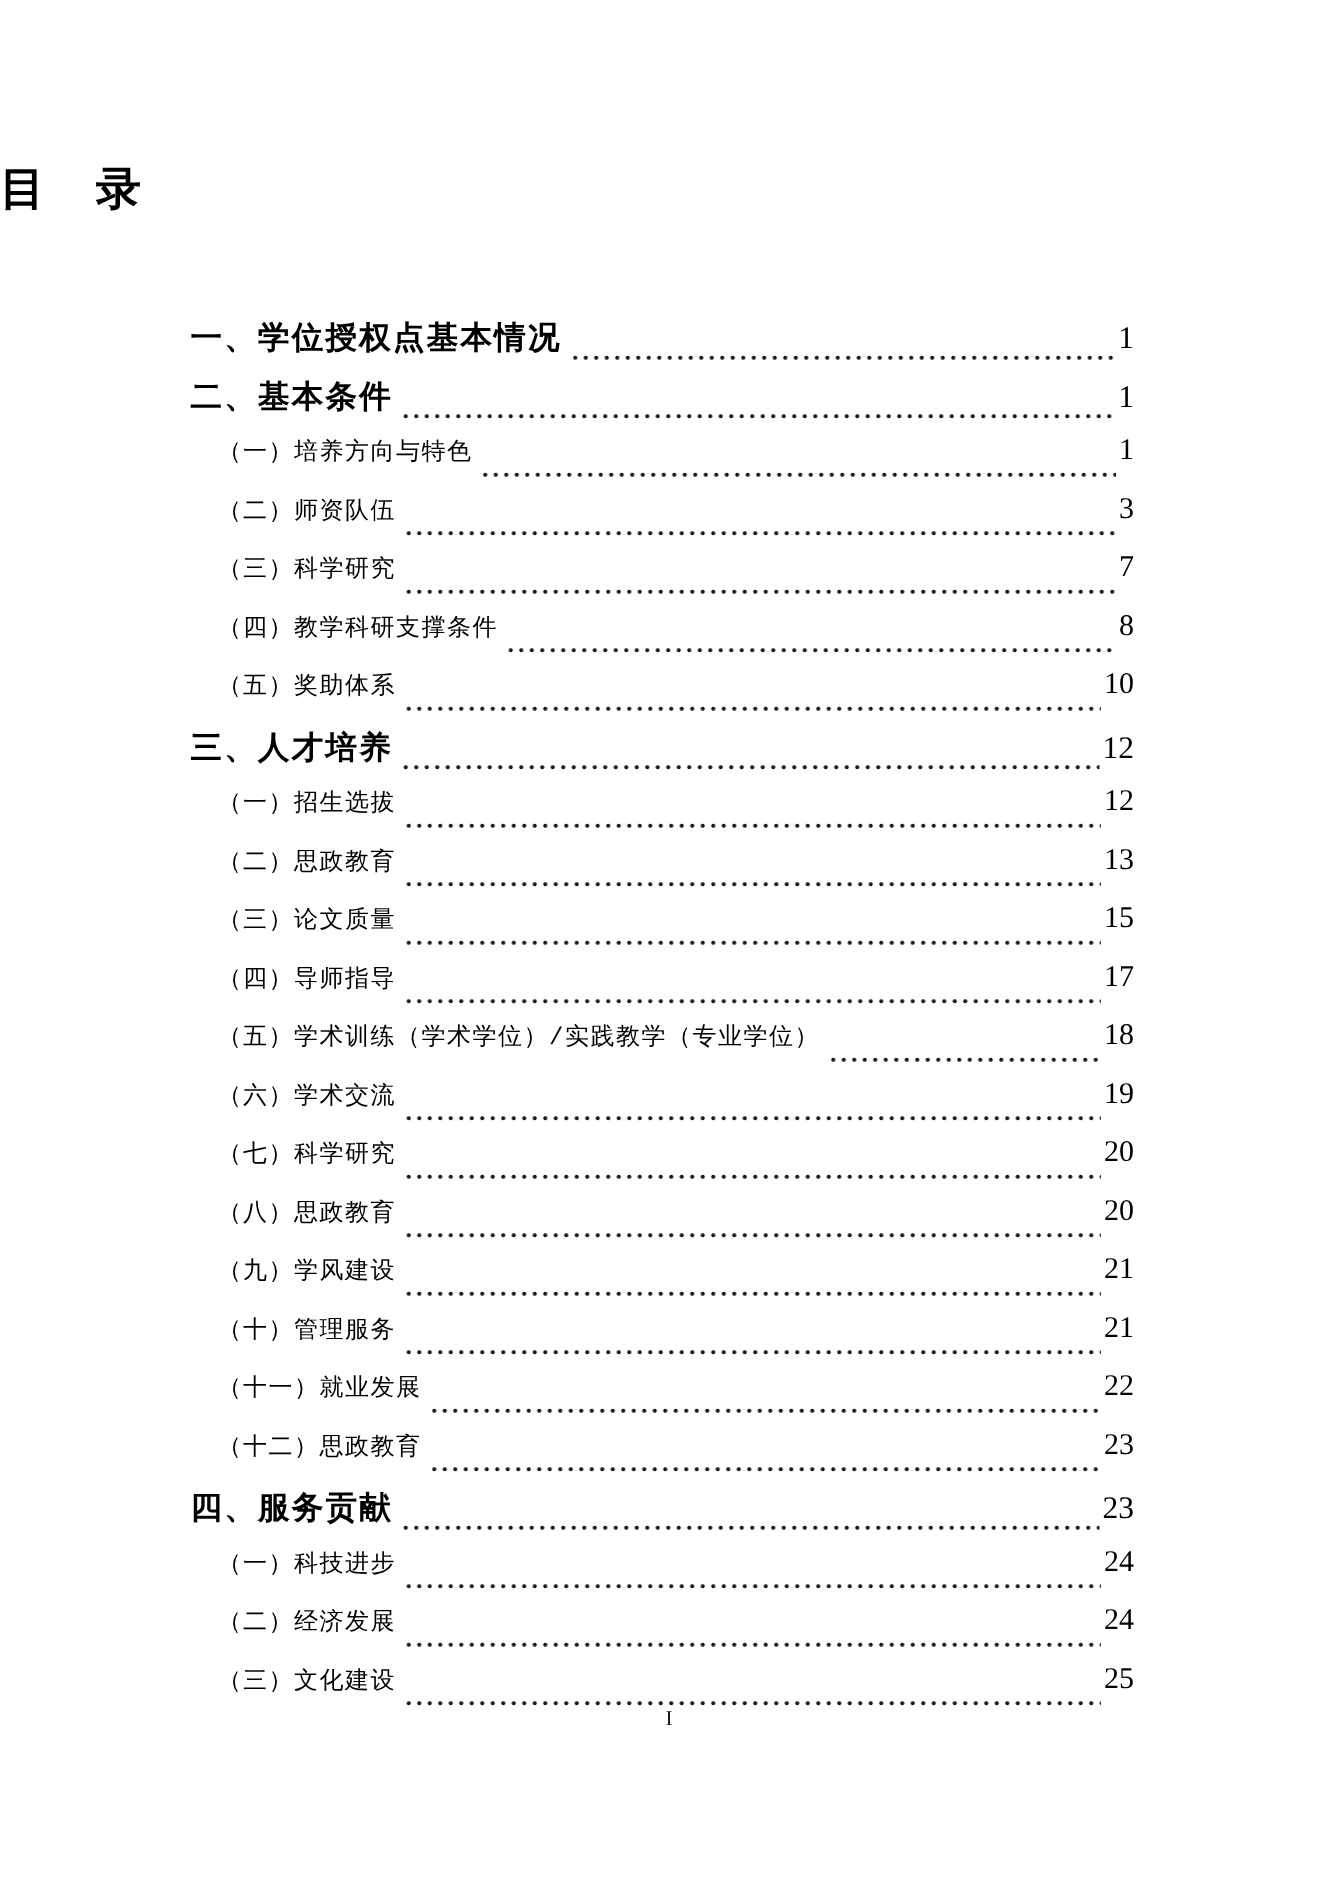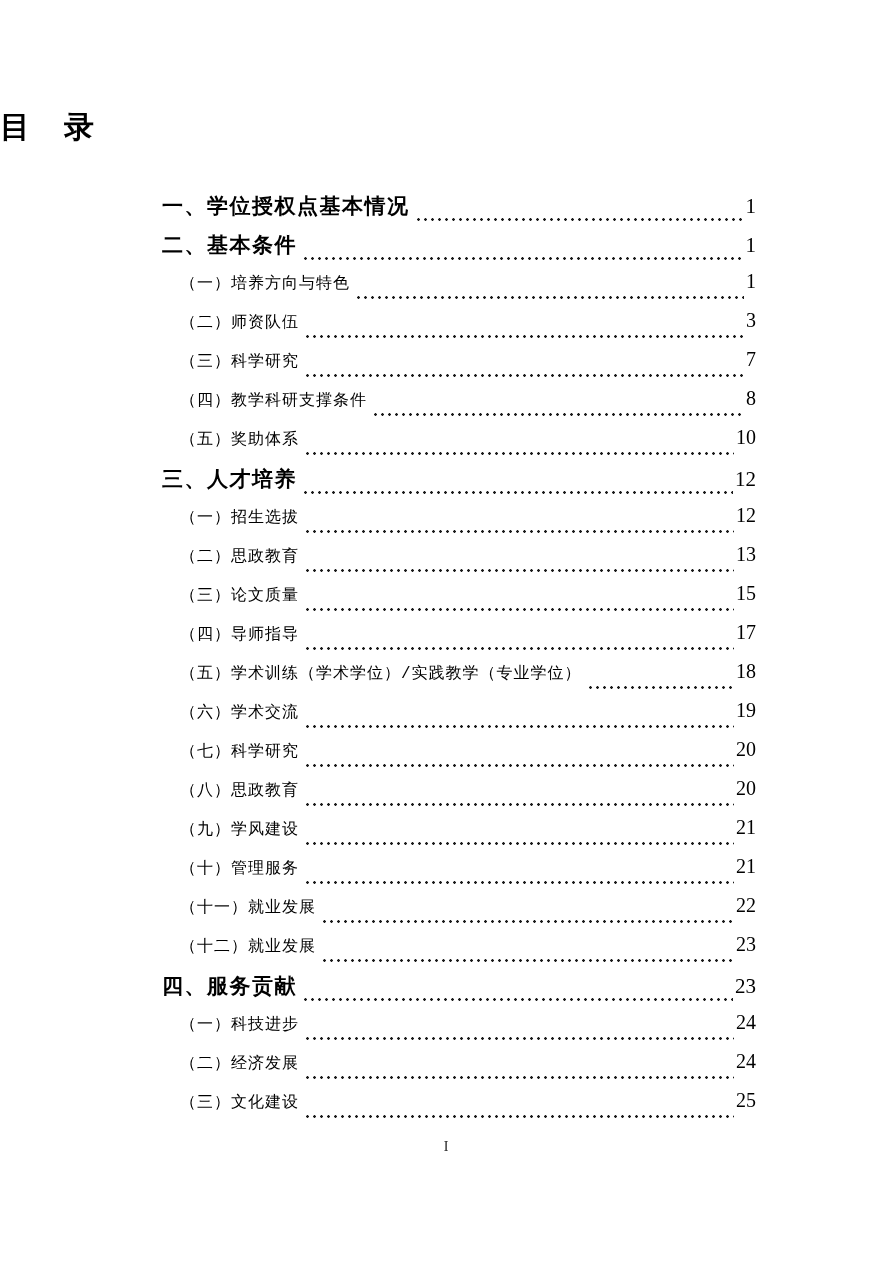--- a/index.html
+++ b/index.html
@@ -17,24 +17,23 @@
     top: 109px; left: 0; width: 100%;
     text-align: left;
     font-family: "Liberation Sans", sans-serif;
     font-weight: 700;
     font-size: 30px;
     line-height: 36px;
     letter-spacing: 2px;
   }
   .toc {
     position: absolute;
-    top: 192px;
+    top: 211px;
     left: 127px;
     right: 136px;
-    margin-left: 35px;
   }
   .toc-row {
     display: flex;
     align-items: baseline;
     height: 39px;
     white-space: nowrap;
   }
   .toc-row.level-2 { padding-left: 18px; }
   .toc-label { white-space: nowrap; }
   .level-1 .toc-label {
@@ -170,21 +169,21 @@
     <span class="toc-label">（十）管理服务</span>
     <span class="dot-leader"></span>
     <span class="toc-page">21</span>
   </div>
       <div class="toc-row level-2">
     <span class="toc-label">（十一）就业发展</span>
     <span class="dot-leader"></span>
     <span class="toc-page">22</span>
   </div>
       <div class="toc-row level-2">
-    <span class="toc-label">（十二）就业发展</span>
+    <span class="toc-label">（十二）思政教育</span>
     <span class="dot-leader"></span>
     <span class="toc-page">23</span>
   </div>
       <div class="toc-row level-1">
     <span class="toc-label">四、服务贡献</span>
     <span class="dot-leader"></span>
     <span class="toc-page">23</span>
   </div>
       <div class="toc-row level-2">
     <span class="toc-label">（一）科技进步</span>

